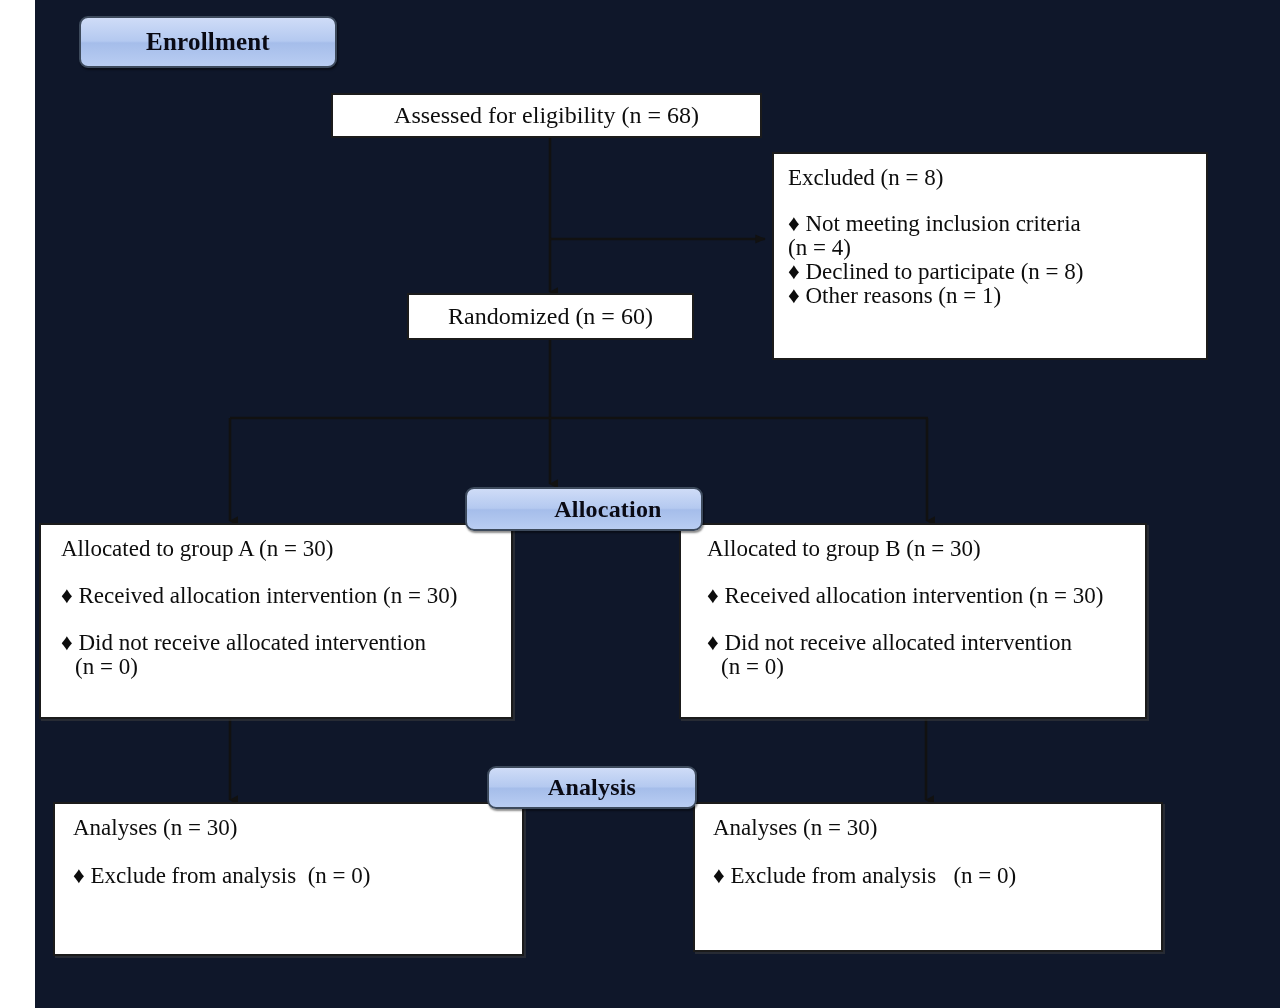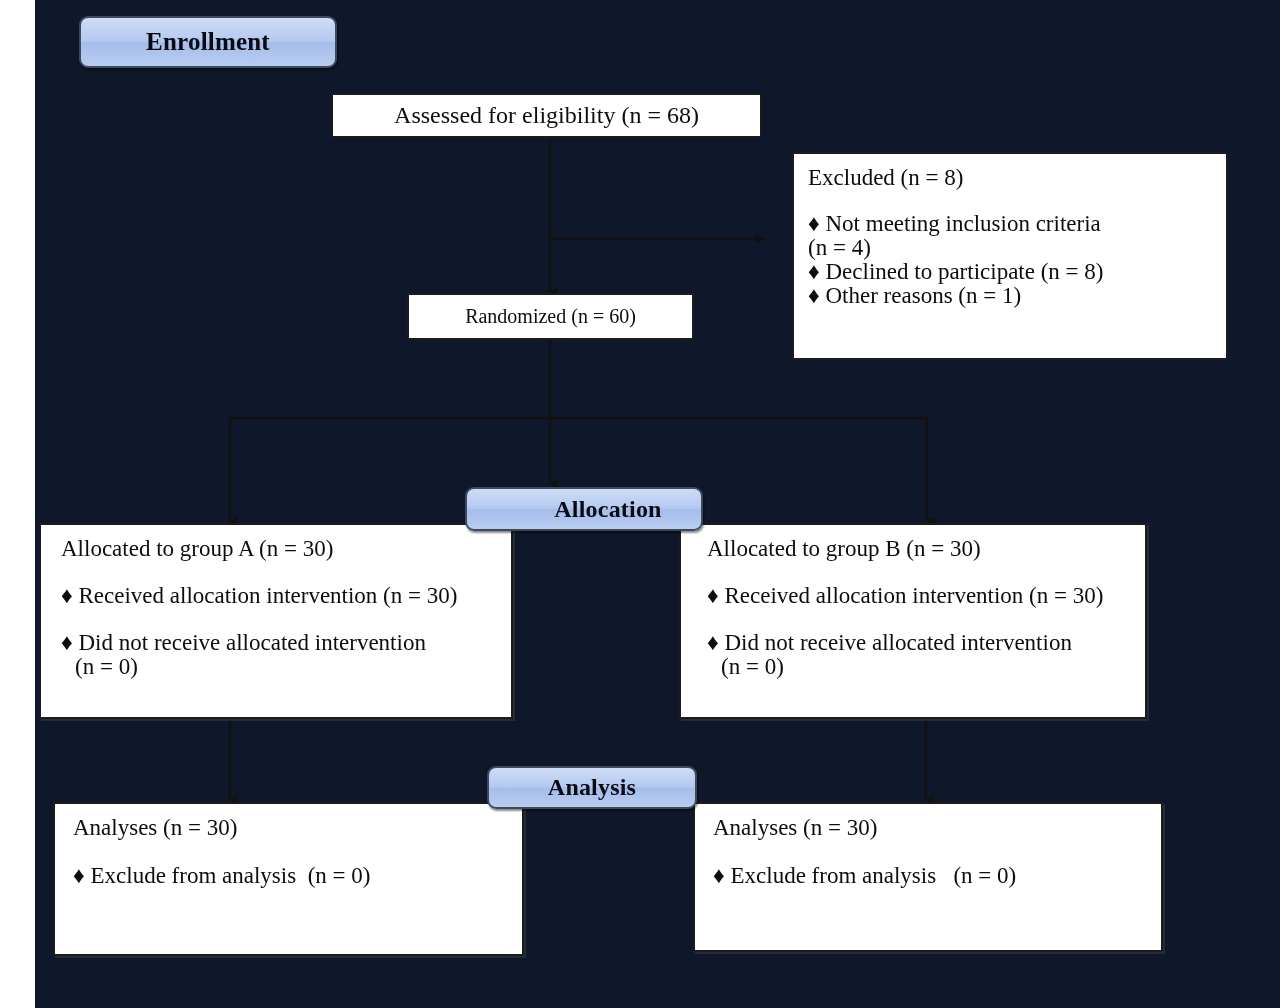--- a/index.html
+++ b/index.html
@@ -81,24 +81,24 @@
   #box-assessed {
     left: 296px; top: 93px; width: 431px; height: 45px;
     display: flex; align-items: center; justify-content: center;
   }
   #box-assessed .line { font-size: 24px; }
 
   #box-randomized {
     left: 372px; top: 293px; width: 287px; height: 47px;
     display: flex; align-items: center; justify-content: center;
   }
-  #box-randomized .line { font-size: 20px; }
+  #box-randomized .line { font-size: 24px; }
 
   #box-excluded {
-    left: 757px; top: 152px; width: 436px; height: 208px;
+    left: 737px; top: 152px; width: 436px; height: 208px;
     padding: 12px 6px 6px 14px;
   }
   #box-excluded .line { font-size: 23px; }
   #box-excluded .gap { height: 22px; }
 
   #box-alloc-a {
     left: 4px; top: 523px; width: 474px; height: 196px;
     padding: 12px 8px 6px 20px;
   }
   #box-alloc-b {

